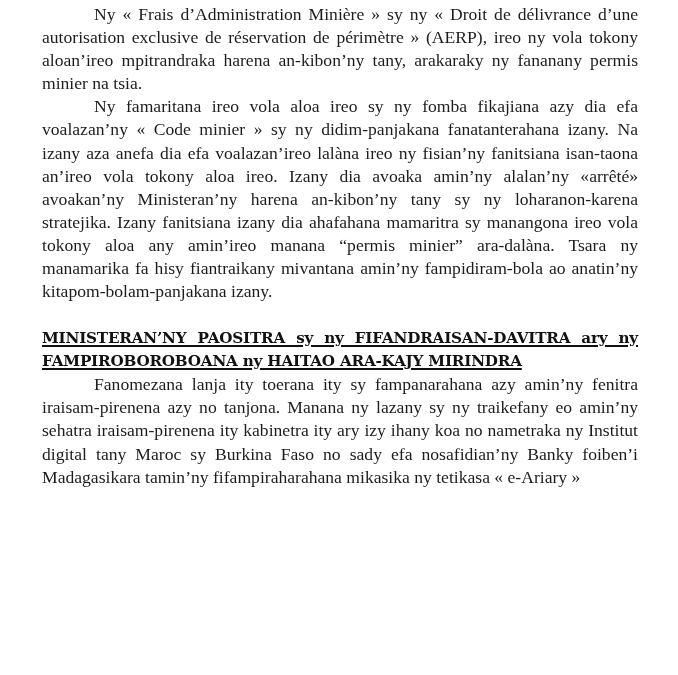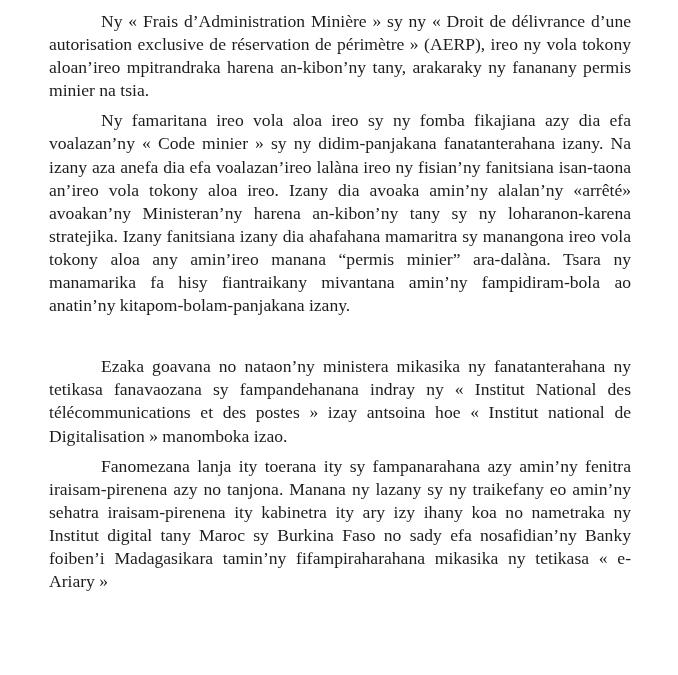--- a/index.html
+++ b/index.html
@@ -19,34 +19,34 @@
     margin: 0;
     color: #111;
   }
   .heading.underline { text-decoration: underline; text-decoration-thickness: 1.5px; text-underline-offset: 2px; }
   .para {
     font-family: "Liberation Serif", serif;
     font-size: 17.6px;
     line-height: 23.1px;
     text-align: justify;
     text-indent: 52px;
-    margin: 7px;
+    margin: 0;
     color: #1c1c1c;
   }
   .gap { height: 24px; }
 </style>
 </head>
 <body>
 
 <div class="page">
   <section>
     <p class="para">Ny « Frais d’Administration Minière » sy ny « Droit de délivrance d’une autorisation exclusive de réservation de périmètre » (AERP), ireo ny vola tokony aloan’ireo mpitrandraka harena an-kibon’ny tany, arakaraky ny fananany permis minier na tsia.</p>
     <p class="para">Ny famaritana ireo vola aloa ireo sy ny fomba fikajiana azy dia efa voalazan’ny « Code minier » sy ny didim-panjakana fanatanterahana izany. Na izany aza anefa dia efa voalazan’ireo lalàna ireo ny fisian’ny fanitsiana isan-taona an’ireo vola tokony aloa ireo. Izany dia avoaka amin’ny alalan’ny «arrêté» avoakan’ny Ministeran’ny harena an-kibon’ny tany sy ny loharanon-karena stratejika. Izany fanitsiana izany dia ahafahana mamaritra sy manangona ireo vola tokony aloa any amin’ireo manana “permis minier” ara-dalàna. Tsara ny manamarika fa hisy fiantraikany mivantana amin’ny fampidiram-bola ao anatin’ny kitapom-bolam-panjakana izany.</p>
   </section>
 
   <div class="gap"></div>
 
   <section>
-    <p class="para">Ezaka goavana no nataon’ny ministera mikasika ny fanatanterahana ny tetikasa fanavaozana sy fampandehanana indray ny « Institut National des télécommunications et des postes » izay antsoina hoe « Institut national de Digitalisation » manomboka izao.</p>
+    <h2 class="heading underline">MINISTERAN’NY PAOSITRA sy ny FIFANDRAISAN-DAVITRA ary ny FAMPIROBOROBOANA ny HAITAO ARA-KAJY MIRINDRA</h2>
     <p class="para">Fanomezana lanja ity toerana ity sy fampanarahana azy amin’ny fenitra iraisam-pirenena azy no tanjona. Manana ny lazany sy ny traikefany eo amin’ny sehatra iraisam-pirenena ity kabinetra ity ary izy ihany koa no nametraka ny Institut digital tany Maroc sy Burkina Faso no sady efa nosafidian’ny Banky foiben’i Madagasikara tamin’ny fifampiraharahana mikasika ny tetikasa « e-Ariary »</p>
 
   </section>
 </div>
 
 </body></html>

